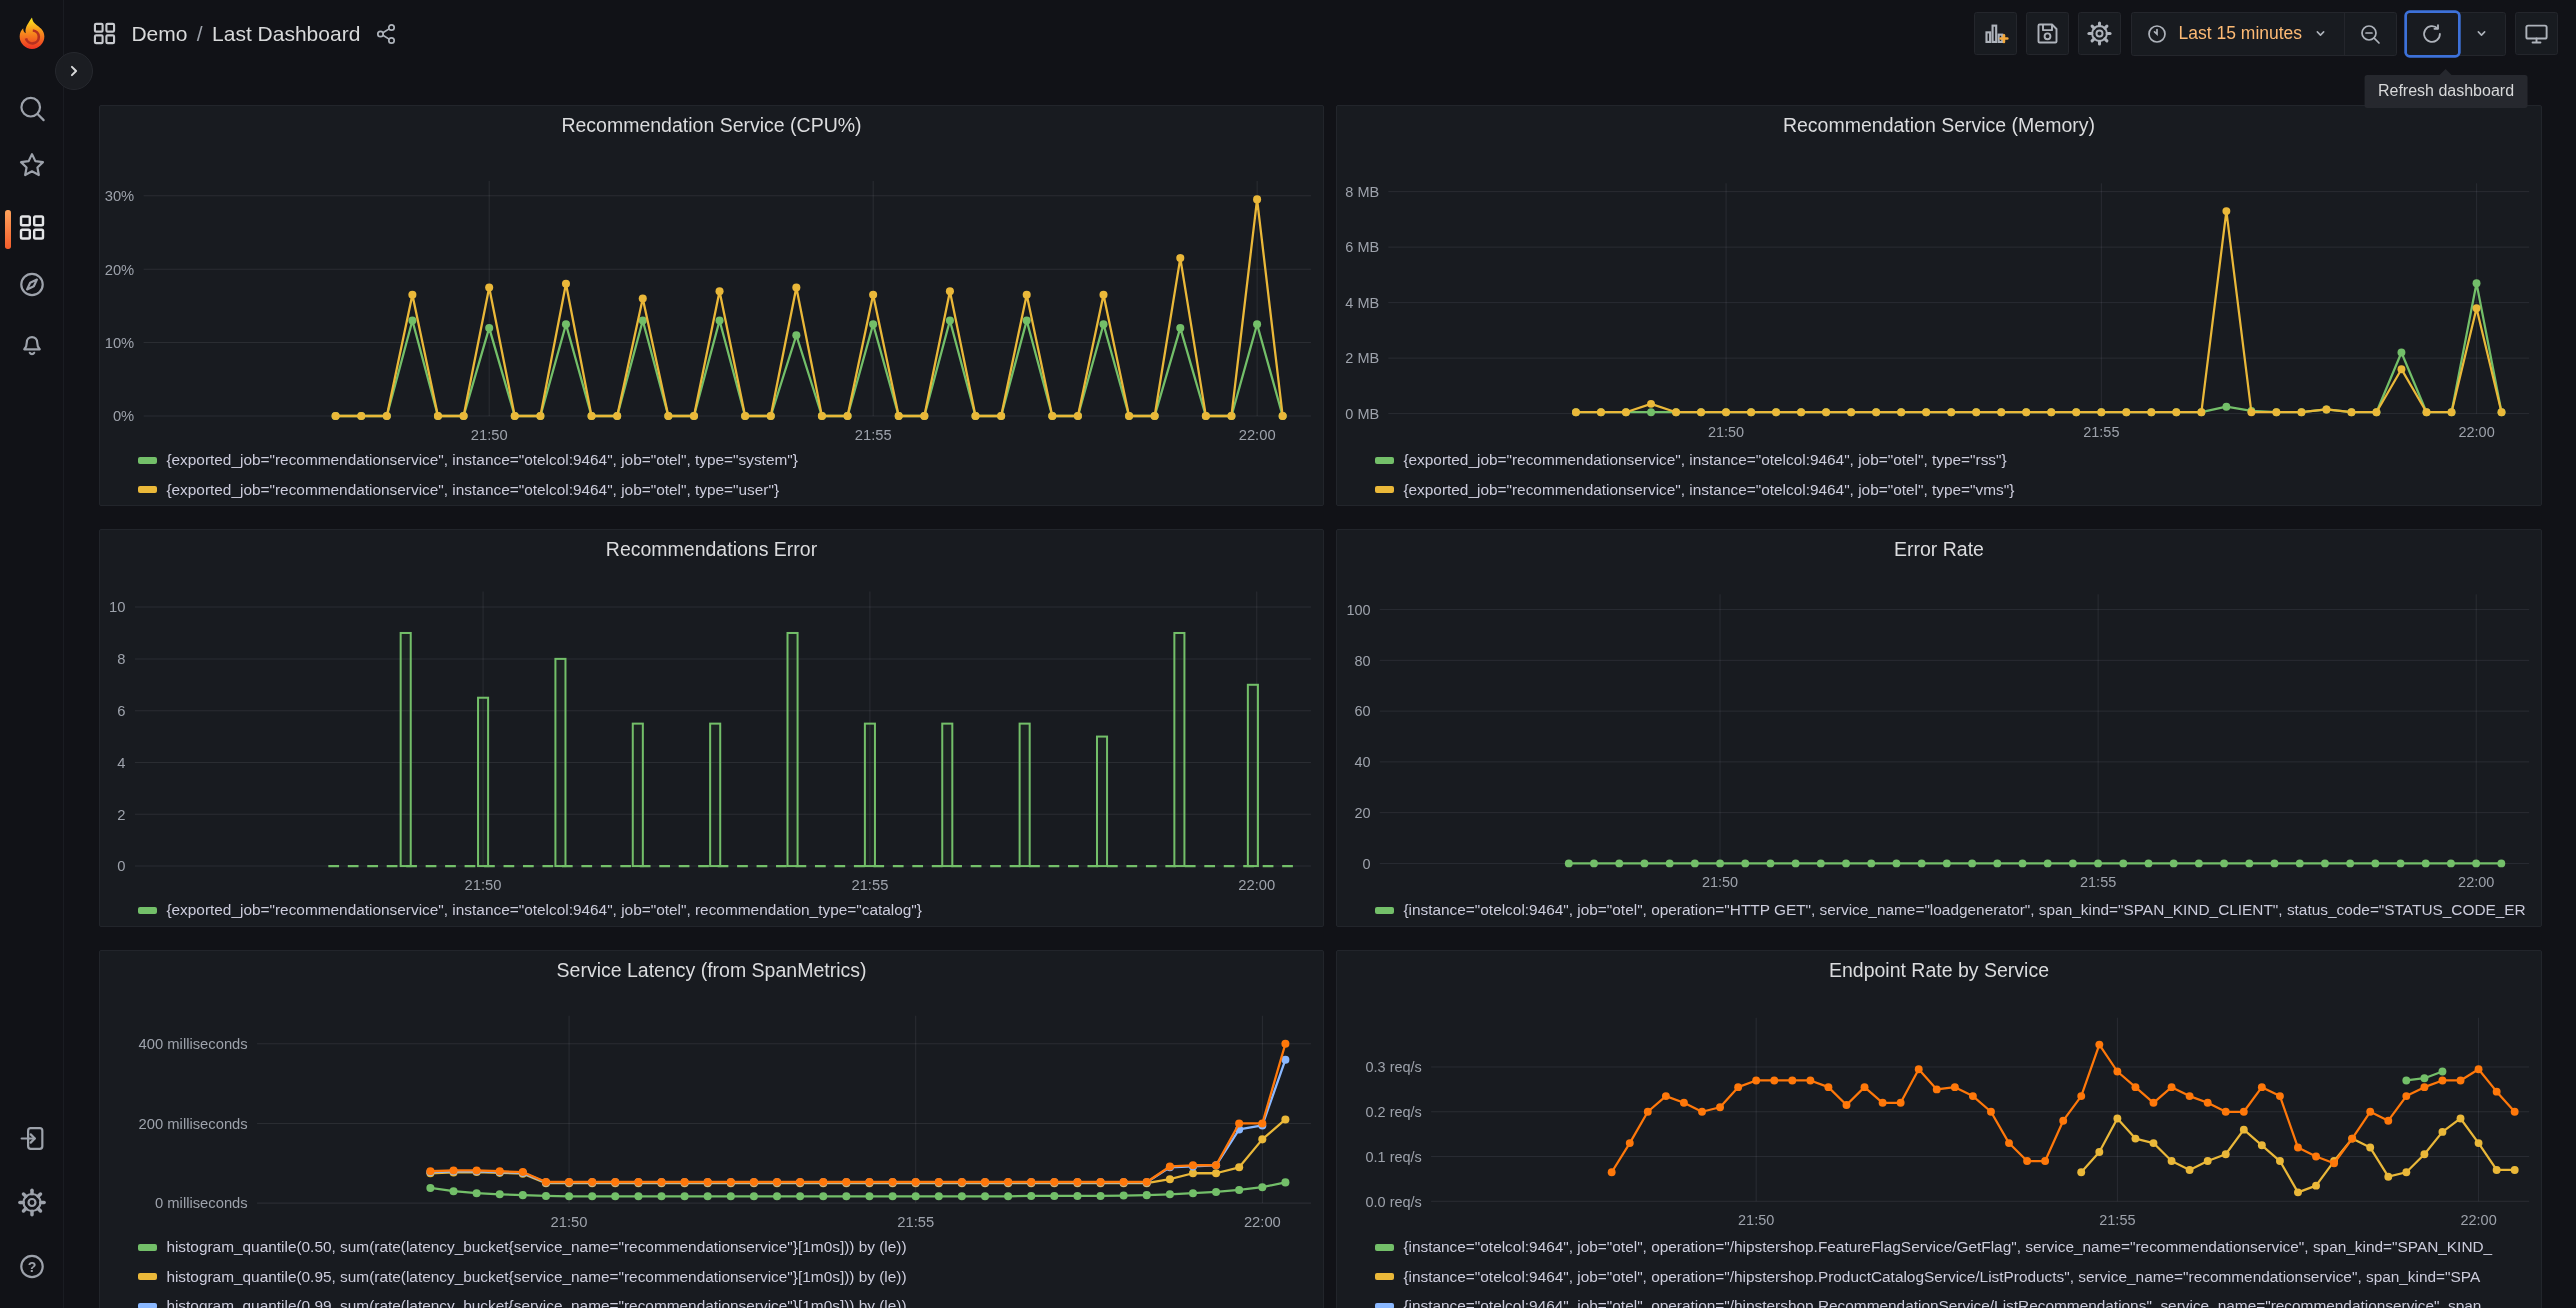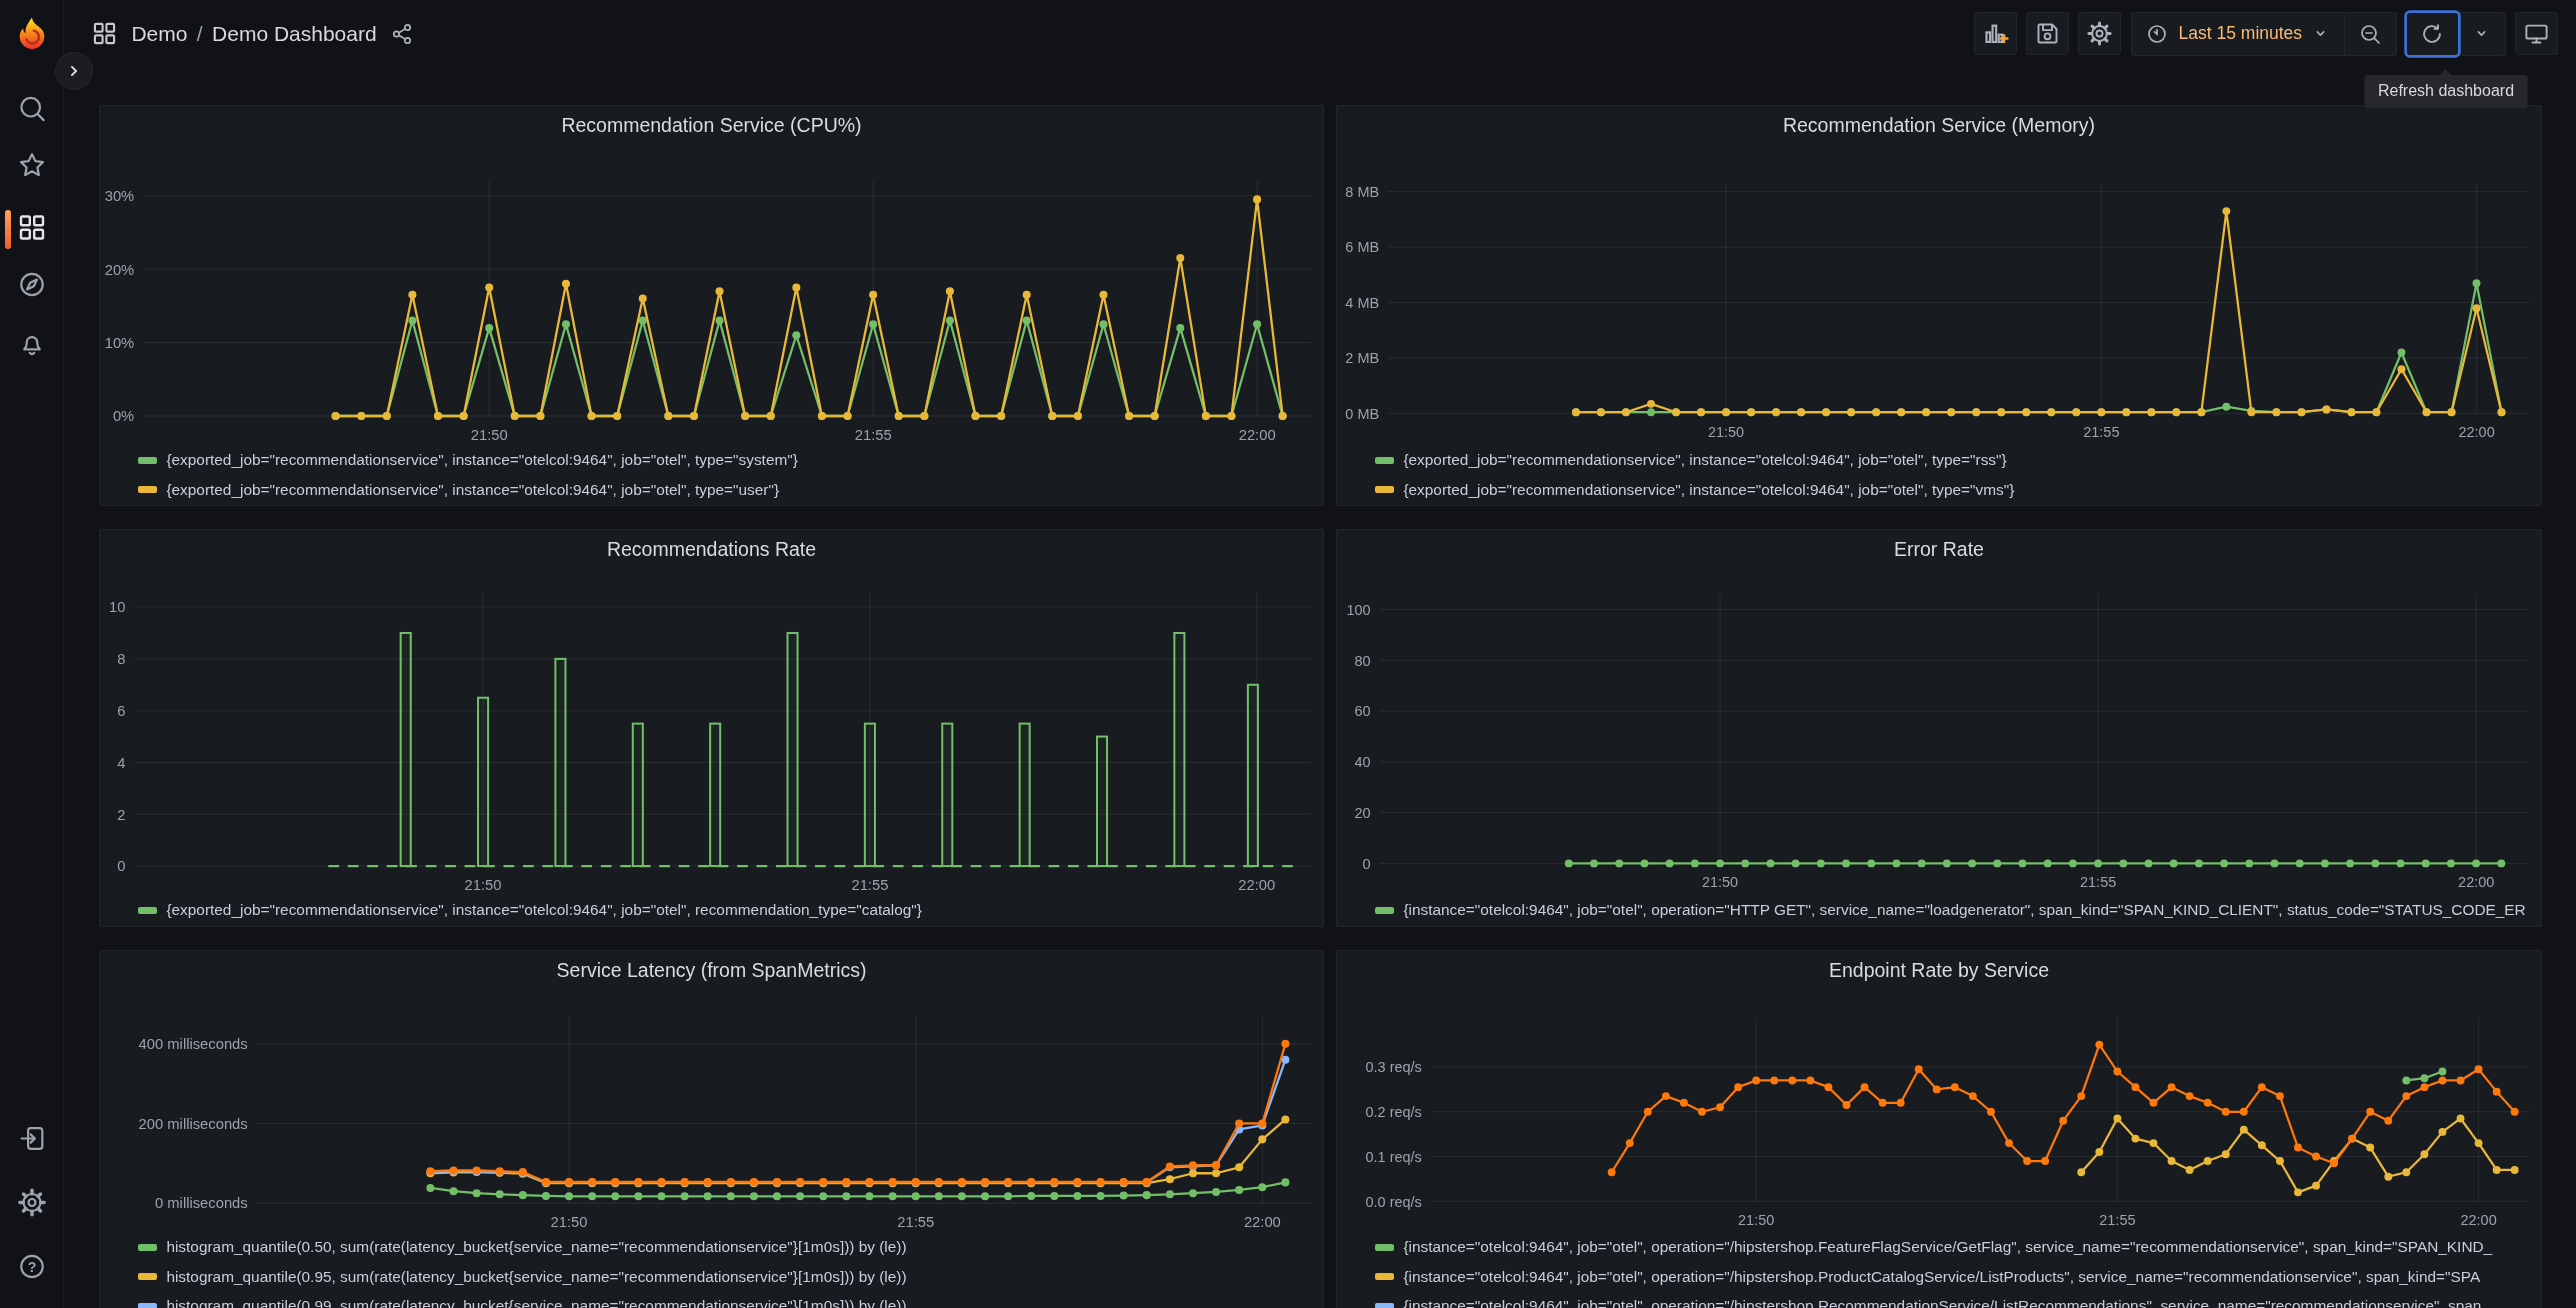--- a/index.html
+++ b/index.html
@@ -159,21 +159,21 @@
     <svg viewBox="0 0 24 24" fill="none" stroke="currentColor" stroke-width="1.9">
       <rect x="3.5" y="3.5" width="6.8" height="6.8" rx="1"></rect>
         <rect x="13.7" y="3.5" width="6.8" height="6.8" rx="1"></rect>
       <rect x="3.5" y="13.7" width="6.8" height="6.8" rx="1"></rect>
         <rect x="13.7" y="13.7" width="6.8" height="6.8" rx="1"></rect>
       </svg>
   </span>
   <span class="crumb">
     <span>Demo</span>
     <span class="sep">/</span>
-    <span>Demo Dashboard</span>
+    <span>Last Dashboard</span>
   </span>
   <span class="share-icon">
     <svg viewBox="0 0 24 24" fill="none" stroke="currentColor" stroke-width="1.7">
       <circle cx="17.5" cy="5.5" r="2.7"></circle>
         <circle cx="6.5" cy="12" r="2.7"></circle>
         <circle cx="17.5" cy="18.5" r="2.7"></circle>
       <line x1="8.9" y1="10.8" x2="15.1" y2="6.9"></line>
         <line x1="8.9" y1="13.2" x2="15.1" y2="17.1"></line>
       </svg>
   </span>
@@ -474,21 +474,21 @@
           </div>
           <div class="legend-item">
             <span class="swatch" style="background: rgb(234, 184, 57);"></span>
             <span class="ltext">{exported_job="recommendationservice", instance="otelcol:9464", job="otel", type="vms"}</span>
           </div>
         </div>
     </section>
   </div>
   <div class="row">
     <section class="panel pw-l ph-2">
-      <div class="panel-header">Recommendations Rate</div>
+      <div class="panel-header">Recommendations Error</div>
       <svg class="chart c2" viewBox="0 0 1822 490">
           <line x1="570.6842105263158" y1="35" x2="570.6842105263158" y2="444" stroke="rgba(204,204,220,0.10)" stroke-width="1.5"></line>
           <text x="570.6842105263158" y="480" text-anchor="middle" font-size="22" fill="#9DA2AB" font-family="Liberation Sans, sans-serif">21:50</text>
           <line x1="1147" y1="35" x2="1147" y2="444" stroke="rgba(204,204,220,0.10)" stroke-width="1.5"></line>
           <text x="1147" y="480" text-anchor="middle" font-size="22" fill="#9DA2AB" font-family="Liberation Sans, sans-serif">21:55</text>
           <line x1="1723.3157894736842" y1="35" x2="1723.3157894736842" y2="444" stroke="rgba(204,204,220,0.10)" stroke-width="1.5"></line>
           <text x="1723.3157894736842" y="480" text-anchor="middle" font-size="22" fill="#9DA2AB" font-family="Liberation Sans, sans-serif">22:00</text>
           <line x1="52" y1="444" x2="1804" y2="444" stroke="rgba(204,204,220,0.10)" stroke-width="1.5"></line>
           <text x="38" y="452" text-anchor="end" font-size="22" fill="#9DA2AB" font-family="Liberation Sans, sans-serif">0</text>
           <line x1="52" y1="366.8301886792453" x2="1804" y2="366.8301886792453" stroke="rgba(204,204,220,0.10)" stroke-width="1.5"></line>

